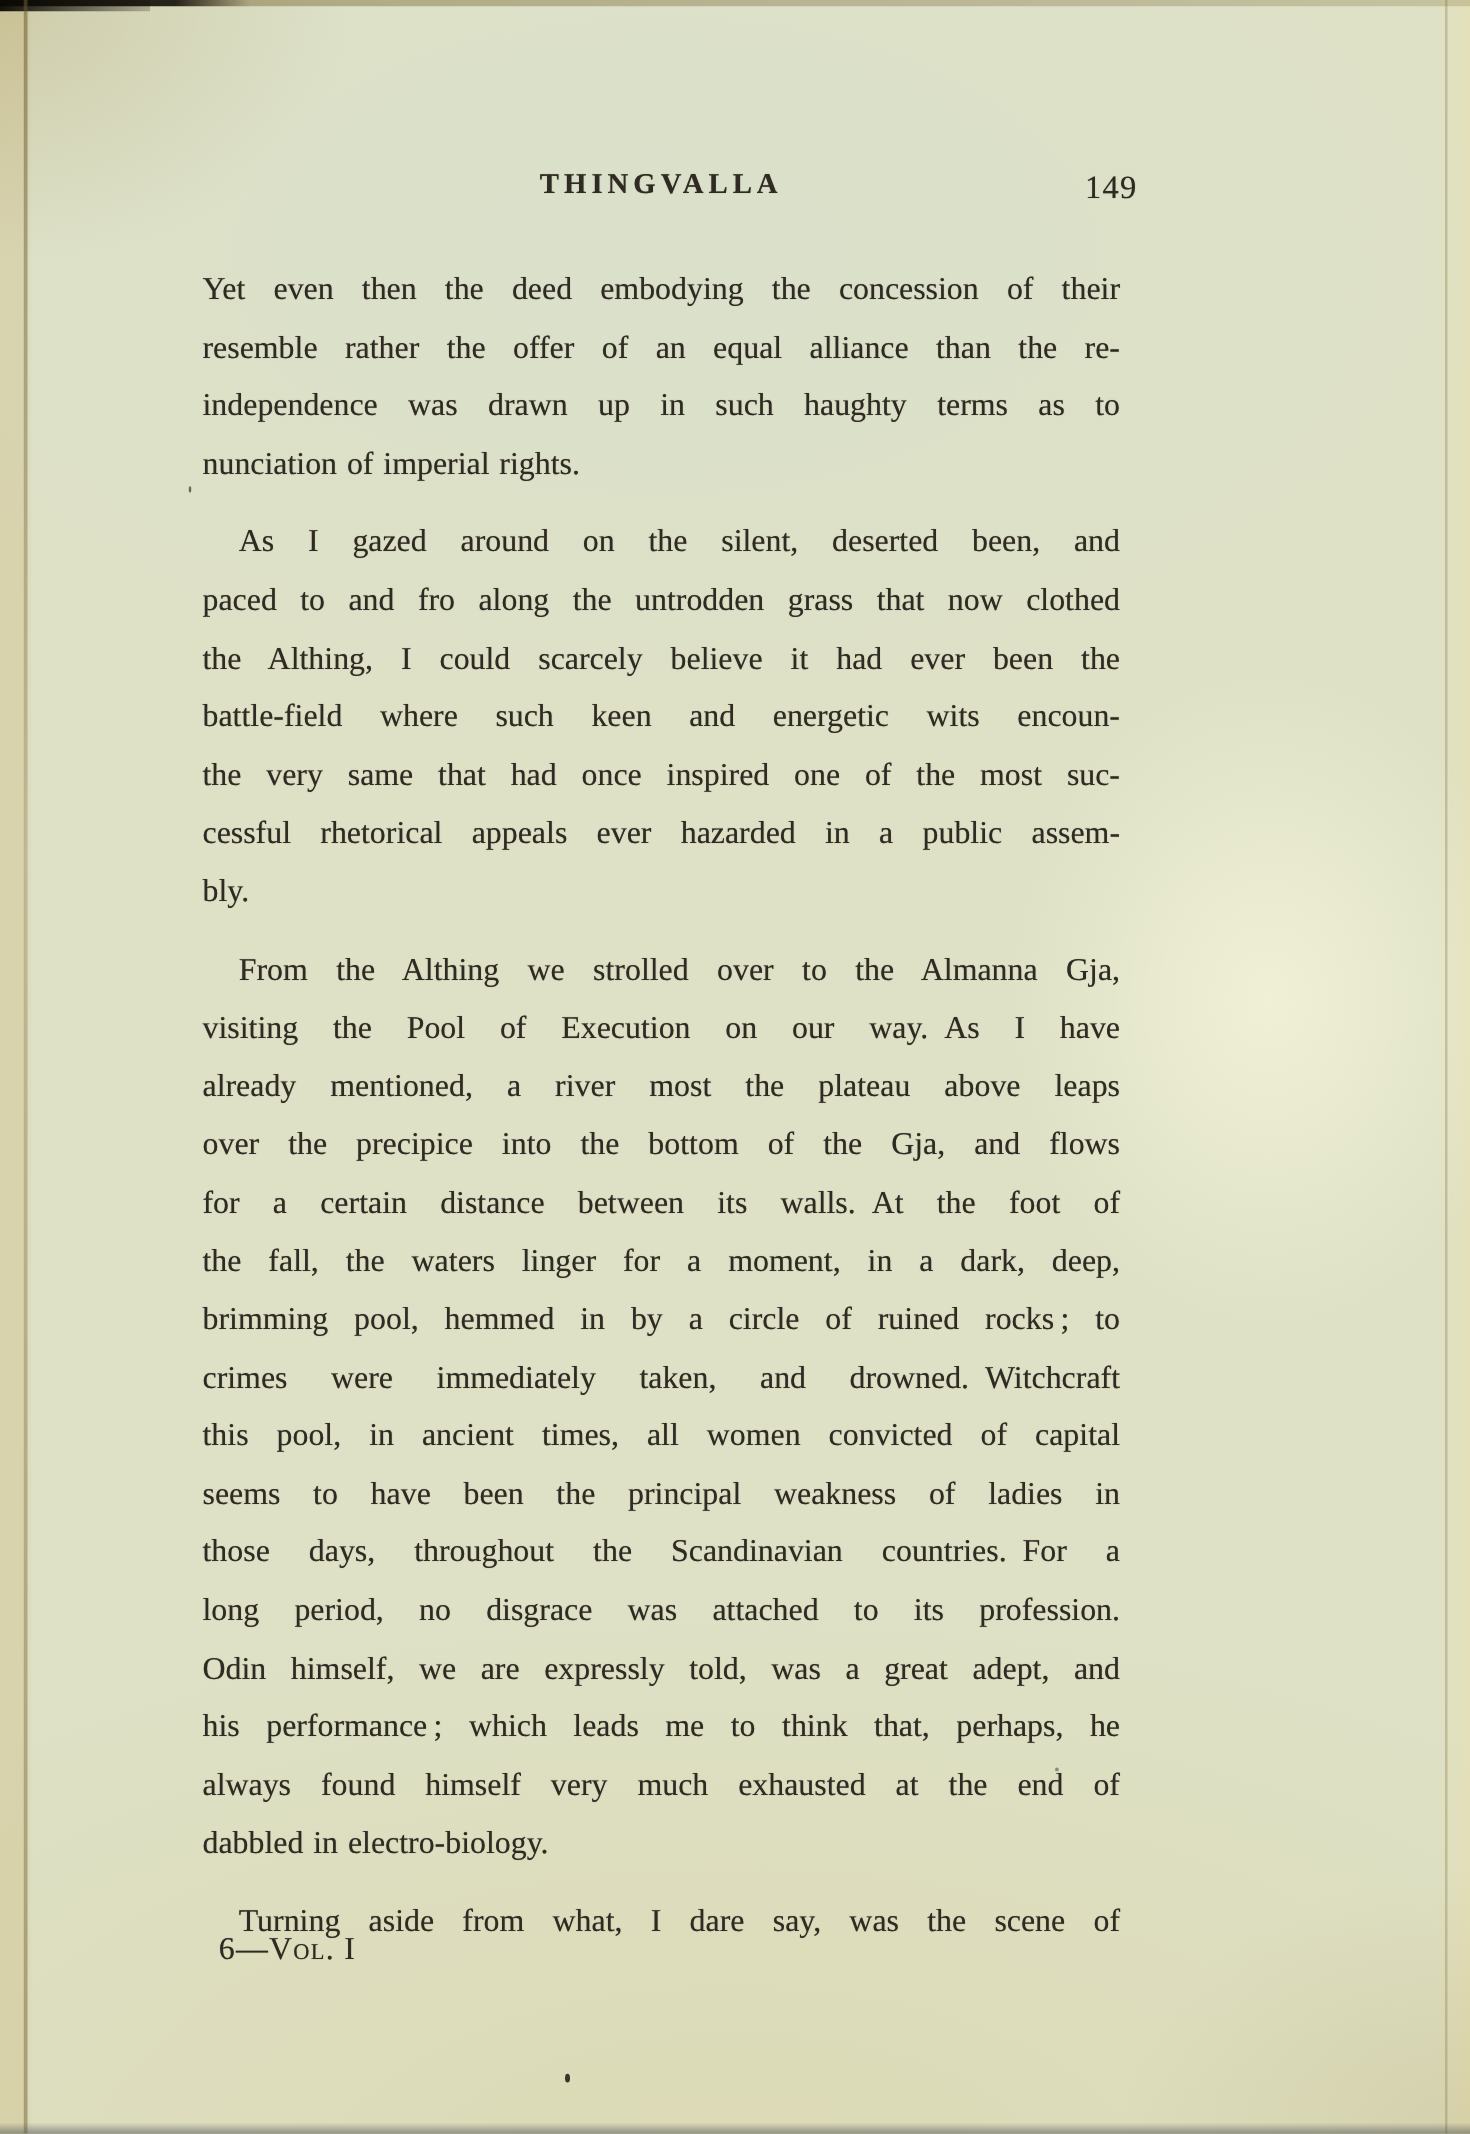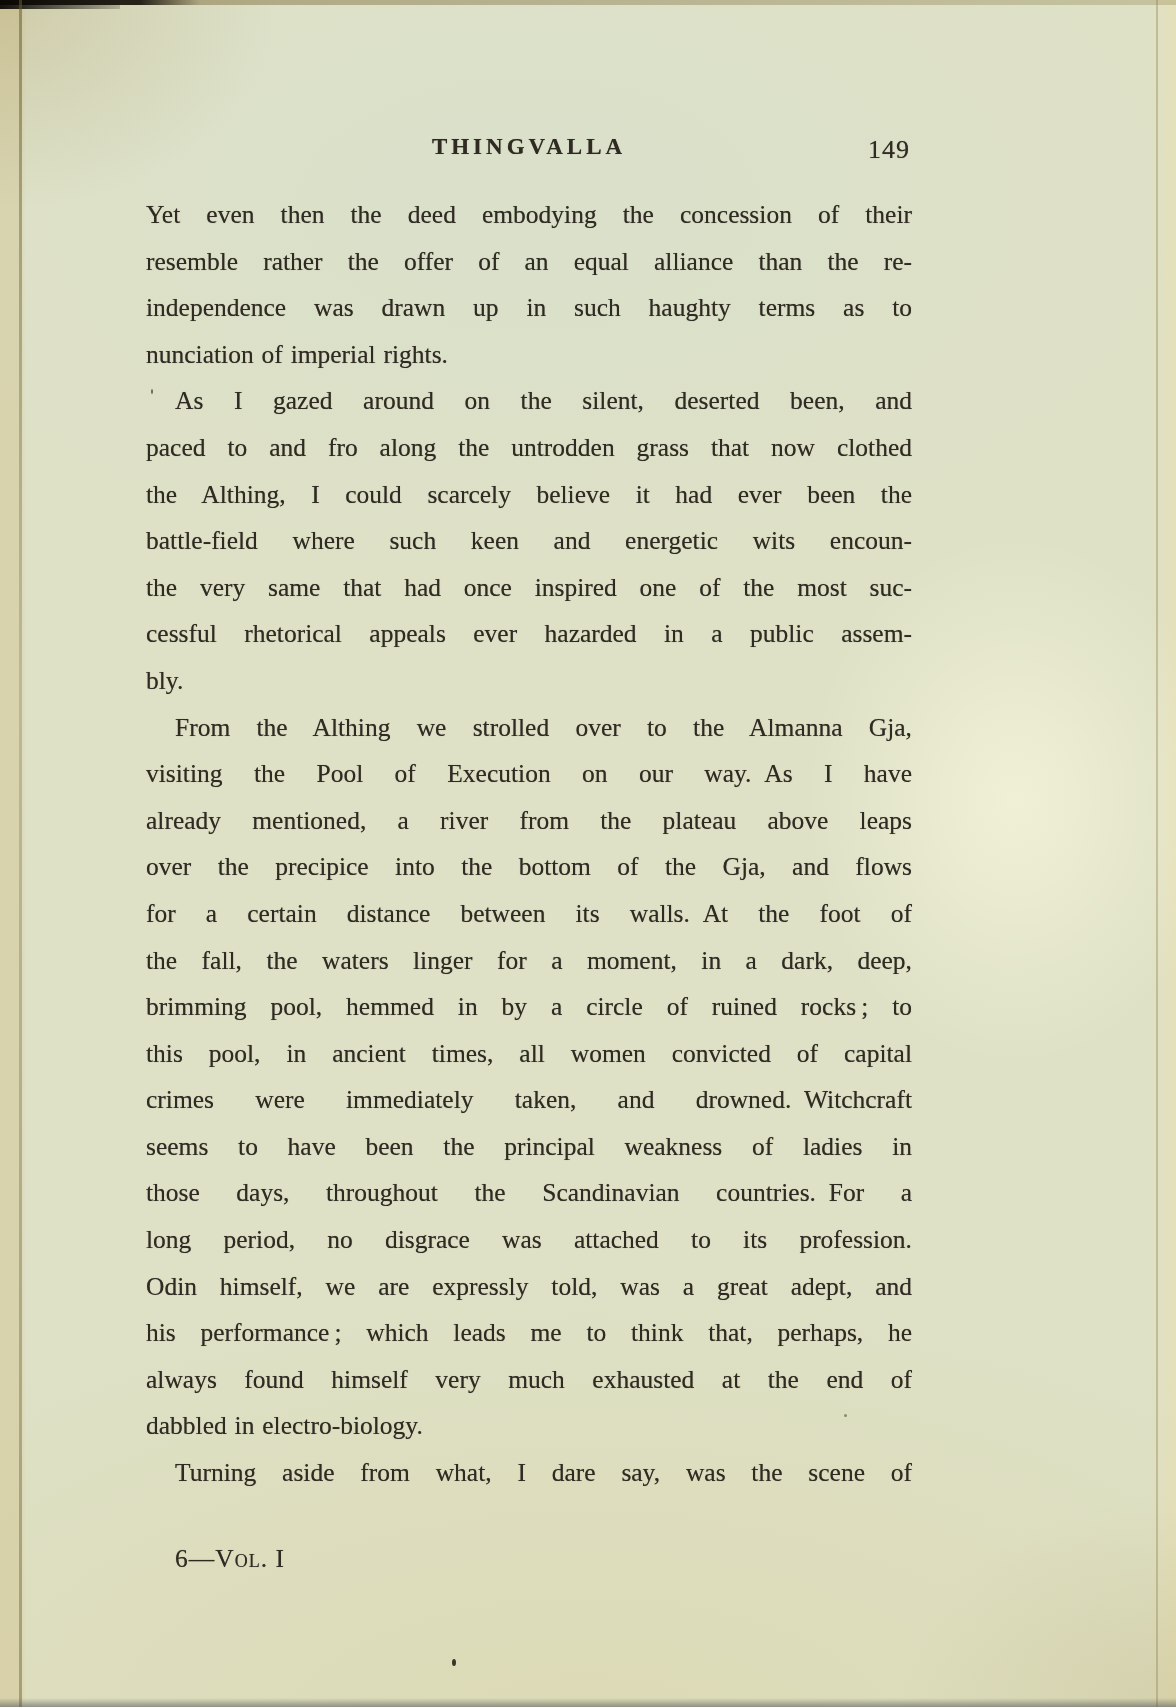--- a/index.html
+++ b/index.html
@@ -61,21 +61,21 @@
   .page-number {
     position: absolute; right: 2px; top: 1px;
     font-size: 26px; letter-spacing: 1px;
     text-shadow: 0 0 0.7px rgba(47,42,34,0.6);
   }
 
   
   .page-body {
     position: absolute; left: 146px; top: 192px; width: 766px;
   }
-  .paragraph { margin: 0; padding: 0; }
+  .paragraph { margin: 16px; padding: 0; }
   .line {
     font-size: 25.5px;
     line-height: 46.6px;
     height: 46.6px;
     word-spacing: 1.5px;
     text-align: justify;
     text-align-last: justify;
     white-space: normal;
     overflow: visible;
     text-shadow: 0 0 0.7px rgba(47,42,34,0.55);
@@ -124,27 +124,27 @@
         <div class="line">paced to and fro along the untrodden grass that now clothed</div>
         <div class="line">the Althing, I could scarcely believe it had ever been the</div>
         <div class="line">battle-field where such keen and energetic wits encoun-</div>
         <div class="line">the very same that had once inspired one of the most suc-</div>
         <div class="line">cessful rhetorical appeals ever hazarded in a public assem-</div>
         <div class="line no-just">bly.</div>
       </div>
       <div class="paragraph">
         <div class="line indent">From the Althing we strolled over to the Almanna Gja,</div>
         <div class="line">visiting the Pool of Execution on our way. As I have</div>
-        <div class="line">already mentioned, a river from the plateau above leaps</div>
+        <div class="line">already mentioned, a river most the plateau above leaps</div>
         <div class="line">over the precipice into the bottom of the Gja, and flows</div>
         <div class="line">for a certain distance between its walls. At the foot of</div>
         <div class="line">the fall, the waters linger for a moment, in a dark, deep,</div>
         <div class="line">brimming pool, hemmed in by a circle of ruined rocks ; to</div>
+        <div class="line">crimes were immediately taken, and drowned. Witchcraft</div>
         <div class="line">this pool, in ancient times, all women convicted of capital</div>
-        <div class="line">crimes were immediately taken, and drowned. Witchcraft</div>
         <div class="line">seems to have been the principal weakness of ladies in</div>
         <div class="line">those days, throughout the Scandinavian countries. For a</div>
         <div class="line">long period, no disgrace was attached to its profession.</div>
         <div class="line">Odin himself, we are expressly told, was a great adept, and</div>
         <div class="line">his performance ; which leads me to think that, perhaps, he</div>
         <div class="line">always found himself very much exhausted at the end of</div>
         <div class="line no-just">dabbled in electro-biology.</div>
       </div>
       <div class="paragraph">
         <div class="line indent">Turning aside from what, I dare say, was the scene of</div>

